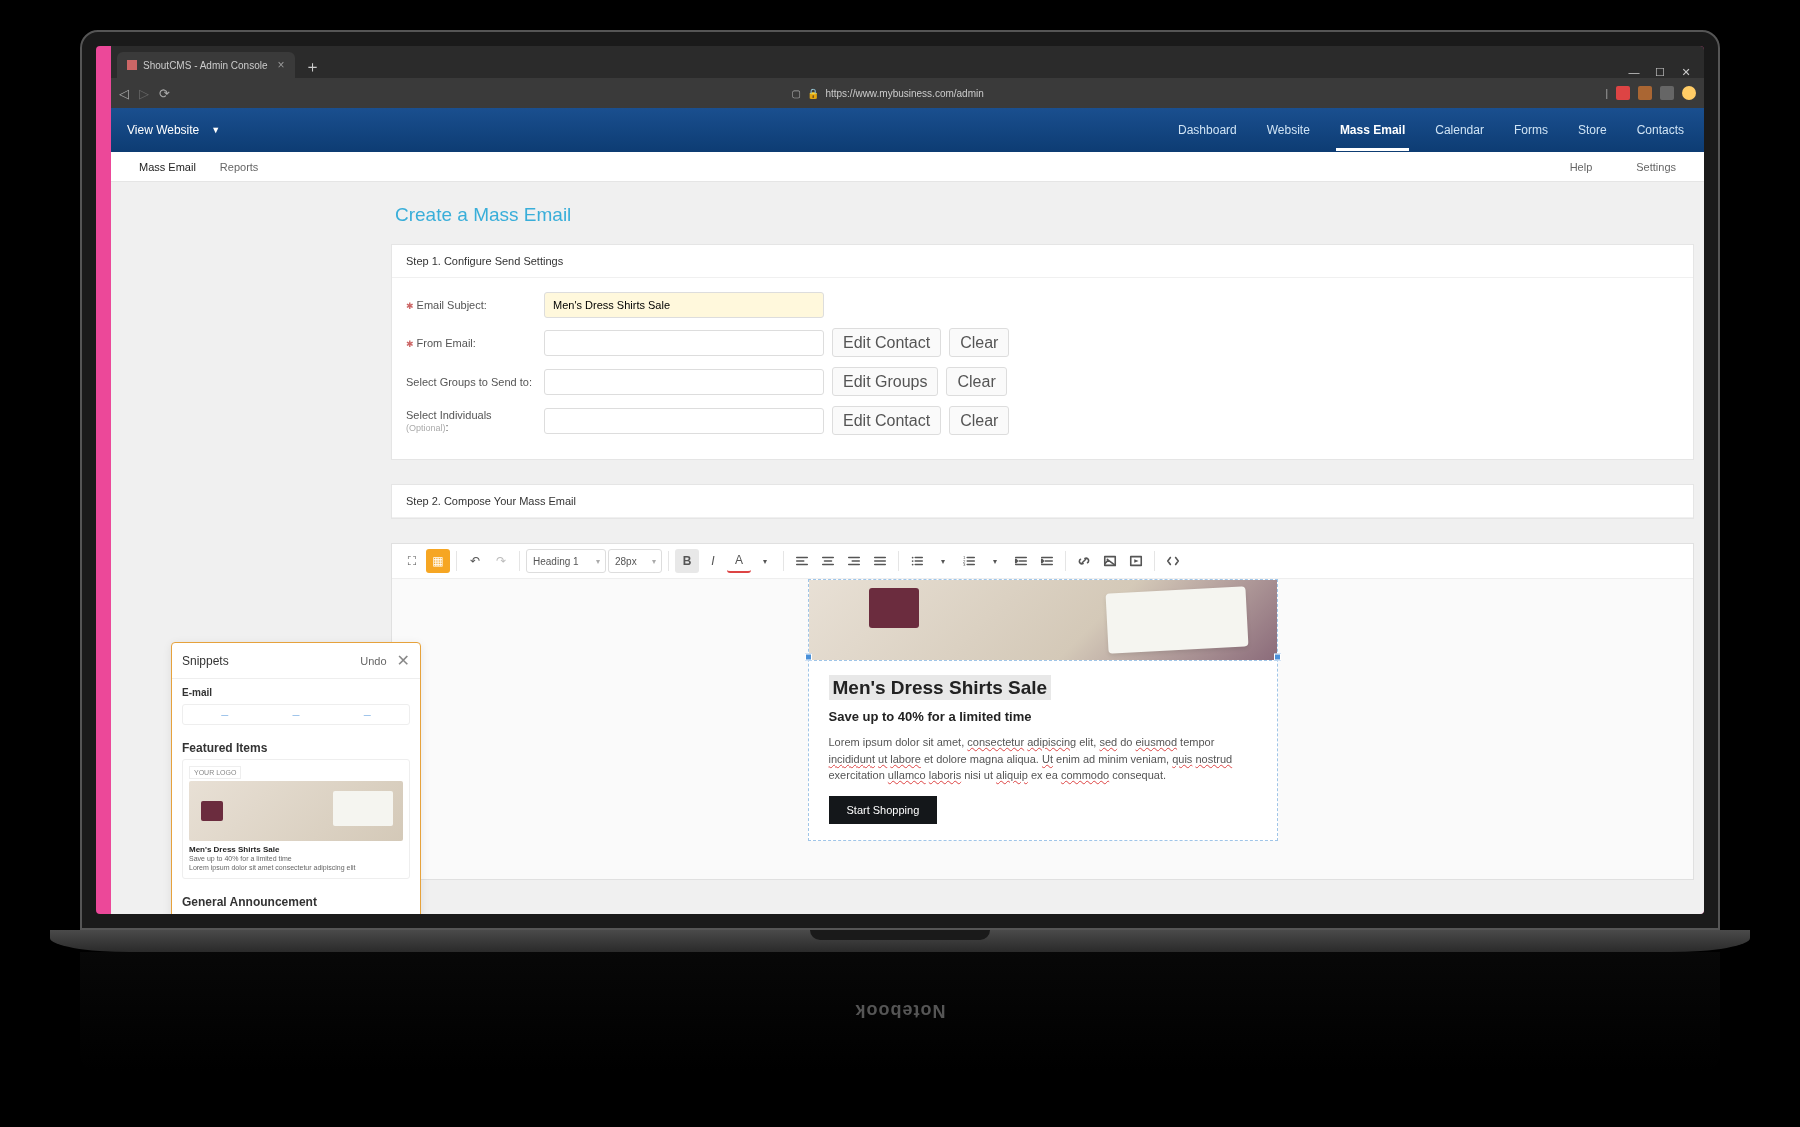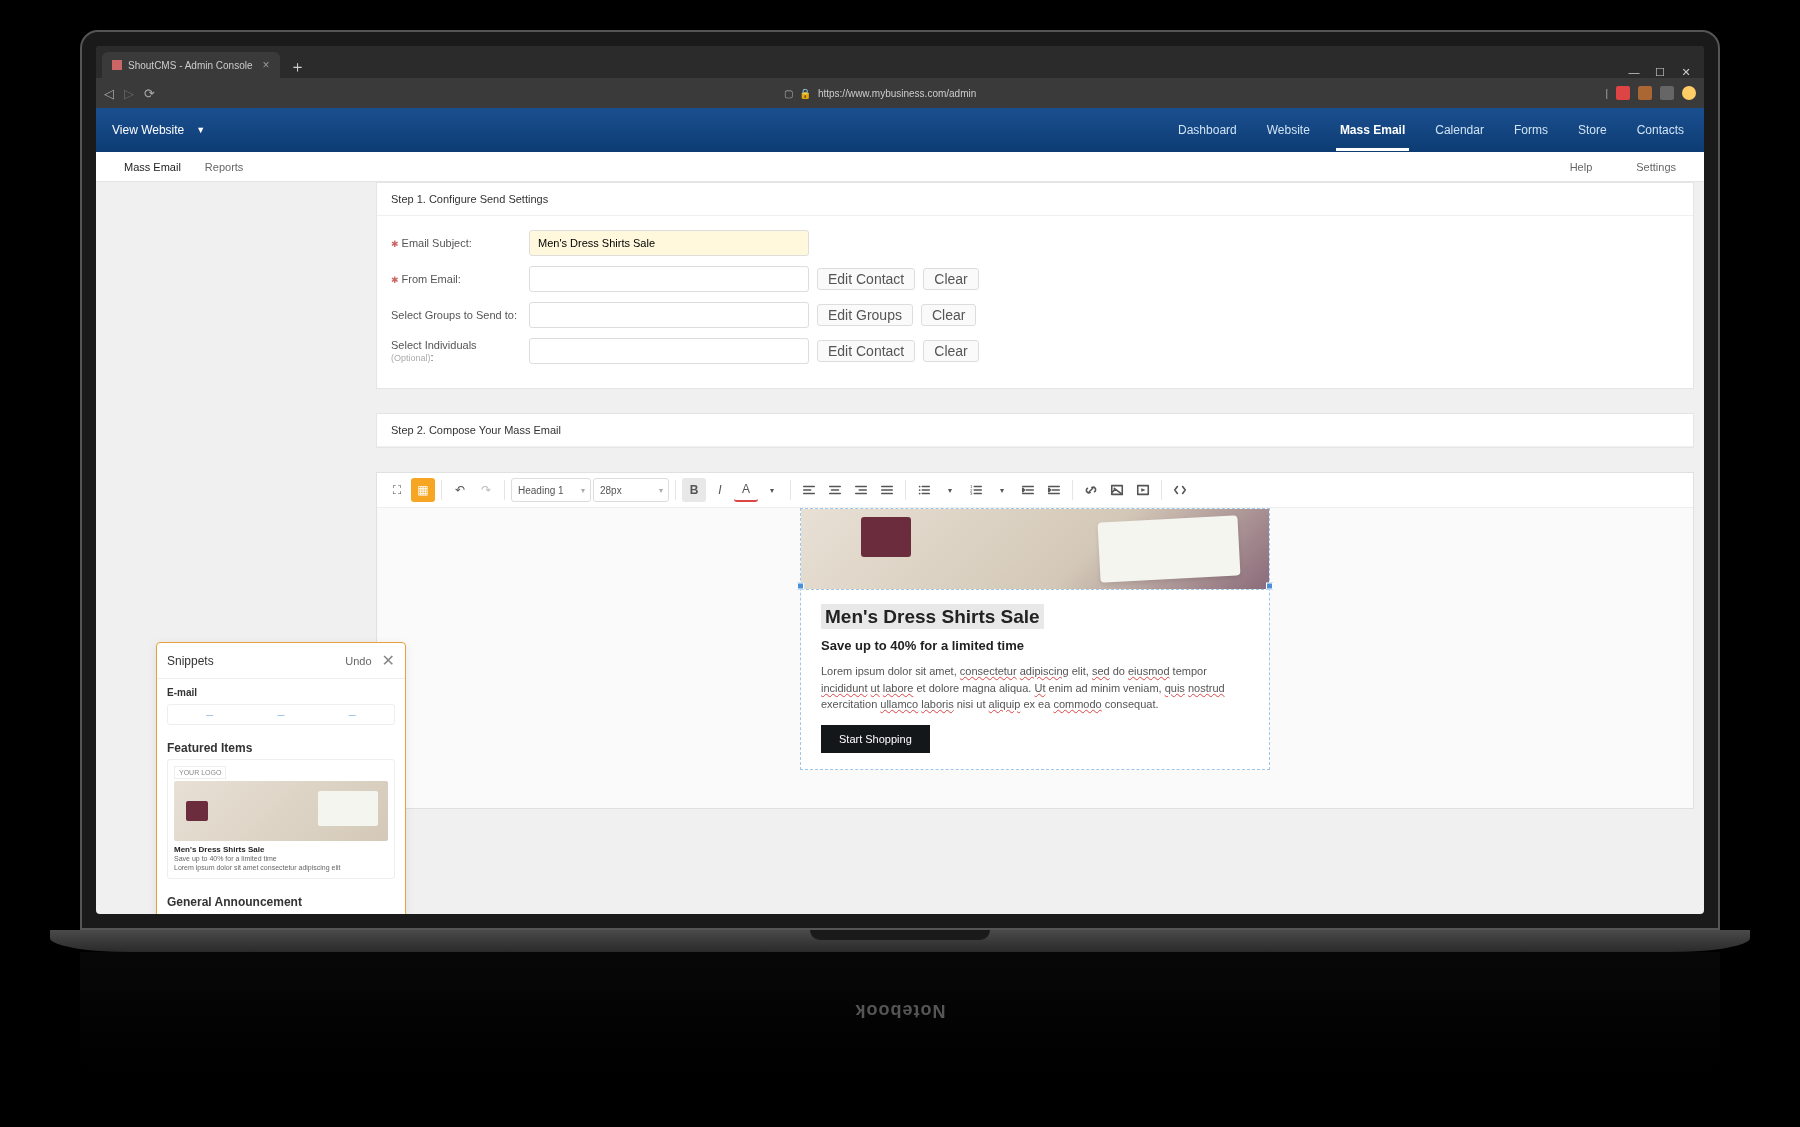--- a/index.html
+++ b/index.html
@@ -1,21 +1,21 @@
 <!DOCTYPE html>
 <html><head>
 <meta charset="utf-8">
 <style>
 * { margin: 0; padding: 0; box-sizing: border-box; }
 body { font-family: -apple-system, BlinkMacSystemFont, "Segoe UI", Arial, sans-serif; background: #000; width: 1800px; height: 1127px; overflow: hidden; position: relative; }
 
 
 .laptop-frame { position: absolute; left: 80px; top: 30px; width: 1640px; height: 950px; }
 .laptop-screen-bezel { background: #1a1a1a; border-radius: 18px 18px 0 0; padding: 14px; border: 2px solid #555; width: 100%; height: 900px; }
-.laptop-screen { background: #701a75; width: 100%; height: 100%; border-radius: 4px; overflow: hidden; position: relative; }
+.laptop-screen { background: #ec4899; width: 100%; height: 100%; border-radius: 4px; overflow: hidden; position: relative; padding-left: 15px; }
 .laptop-base { width: 1700px; height: 22px; background: linear-gradient(#4a4a4a,#2a2a2a); margin-left: -30px; border-radius: 0 0 80px 80px /0 0 14px 14px; position: relative; }
 .laptop-notch { position: absolute; left: 50%; transform: translateX(-50%); width: 180px; height: 10px; background: #1a1a1a; border-radius: 0 0 10px 10px; top: 0; }
 .laptop-reflection { position: absolute; top: 952px; left: 80px; width: 1640px; height: 120px; background: linear-gradient(#2a2a2a,transparent); opacity: .18; border-radius: 0 0 18px 18px; }
 .notebook-label { position: absolute; top: 1000px; left: 50%; transform: translateX(-50%) rotate(180deg); color: #555; font-size: 18px; font-weight: 600; letter-spacing: 1px; }
 
 
 .browser-tabs { background: #2b2b2b; height: 32px; display: flex; align-items: flex-end; }
 .tab { background: #3a3a3a; color: #ccc; font-size: 10px; padding: 6px 10px; display: flex; align-items: center; gap: 6px; border-radius: 6px 6px 0 0; margin-left: 6px; }
 .tab-icon { width: 10px; height: 10px; background: #c66; }
 .tab-close { color: #999; font-size: 12px; cursor: pointer; margin-left: 4px; }
@@ -56,21 +56,21 @@
 .step-box { background: #fff; border: 1px solid #e5e5e5; margin-bottom: 24px; }
 .step-head { padding: 10px 14px; font-size: 11px; color: #333; border-bottom: 1px solid #f0f0f0; }
 .step-body { padding: 14px; }
 
 .form-row { display: flex; align-items: center; margin-bottom: 10px; gap: 8px; }
 .form-label { width: 130px; font-size: 11px; color: #555; text-align: left; }
 .req { color: #c66; font-size: 9px; margin-right: 3px; }
 .opt { color: #aaa; font-size: 9px; }
 .form-input { flex: 0 0 280px; height: 26px; border: 1px solid #ddd; border-radius: 3px; padding: 0 8px; font-size: 11px; }
 .form-input.hl { background: #fff8dc; }
-.form-btn { height: 22px; border: 1px solid #ddd; background: #fafafa; border-radius: 3px; font-size: 14px; color: #555; padding: 0 10px; cursor: pointer; }
+.form-btn { height: 29px; border: 1px solid #ddd; background: #fafafa; border-radius: 3px; font-size: 16px; color: #555; padding: 0 10px; cursor: pointer; }
 
 
 .editor-box { background: #fff; border: 1px solid #e0e0e0; }
 .editor-menu { display: flex; gap: 18px; padding: 8px 12px; font-size: 11px; color: #444; border-bottom: 1px solid #eee; }
 .editor-menu span { cursor: pointer; }
 .editor-toolbar { display: flex; align-items: center; padding: 5px 8px; border-bottom: 1px solid #eee; gap: 2px; flex-wrap: nowrap; }
 .tbtn { width: 24px; height: 24px; display: flex; align-items: center; justify-content: center; font-size: 12px; color: #555; border-radius: 3px; cursor: pointer; }
 .tbtn.active { background: #e8e8e8; }
 .tbtn.orange { background: #f6a623; color: #fff; }
 .tsep { width: 1px; height: 20px; background: #e5e5e5; margin: 0 4px; }
@@ -174,20 +174,21 @@
         <span class="sub-tab active">Mass Email</span>
         <span class="sub-tab">Reports</span>
         <div class="sub-right">
           <span class="sub-tab">Help</span>
           <span class="sub-tab">Settings</span>
         </div>
       </div>
 
       <div class="content-wrap">
         <div class="main-col">
+          <h1 class="page-title">Create a Mass Email</h1>
 
           <div class="step-box">
             <div class="step-head">Step 1. Configure Send Settings</div>
             <div class="step-body">
               <div class="form-row">
                 <span class="form-label"><span class="req">✱</span><span>Email Subject:</span></span>
                 <input class="form-input hl" value="Men's Dress Shirts Sale" style="">
               </div>
               <div class="form-row">
                 <span class="form-label"><span class="req">✱</span><span>From Email:</span></span>
@@ -216,21 +217,21 @@
 
           <div class="editor-box">
             <div class="editor-toolbar">
               <span class="tbtn">⛶</span>
               <span class="tbtn orange">▦</span>
               <span class="tsep"></span>
               <span class="tbtn">↶</span>
               <span class="tbtn" style="opacity:.4">↷</span>
               <span class="tsep"></span>
               <span class="tsel" style="width:80px">Heading 1</span>
-              <span class="tsel" style="width:76px">28px</span>
+              <span class="tsel" style="width:54px">28px</span>
               <span class="tsep"></span>
               <span class="tbtn active">
                   <b>B</b>
                 </span>
               <span class="tbtn">
                   <i>I</i>
                 </span>
               <span class="tbtn" style="border-bottom:2px solid #d44">A</span>
               <span class="tbtn" style="font-size:8px">▾</span>
               <span class="tsep"></span>

